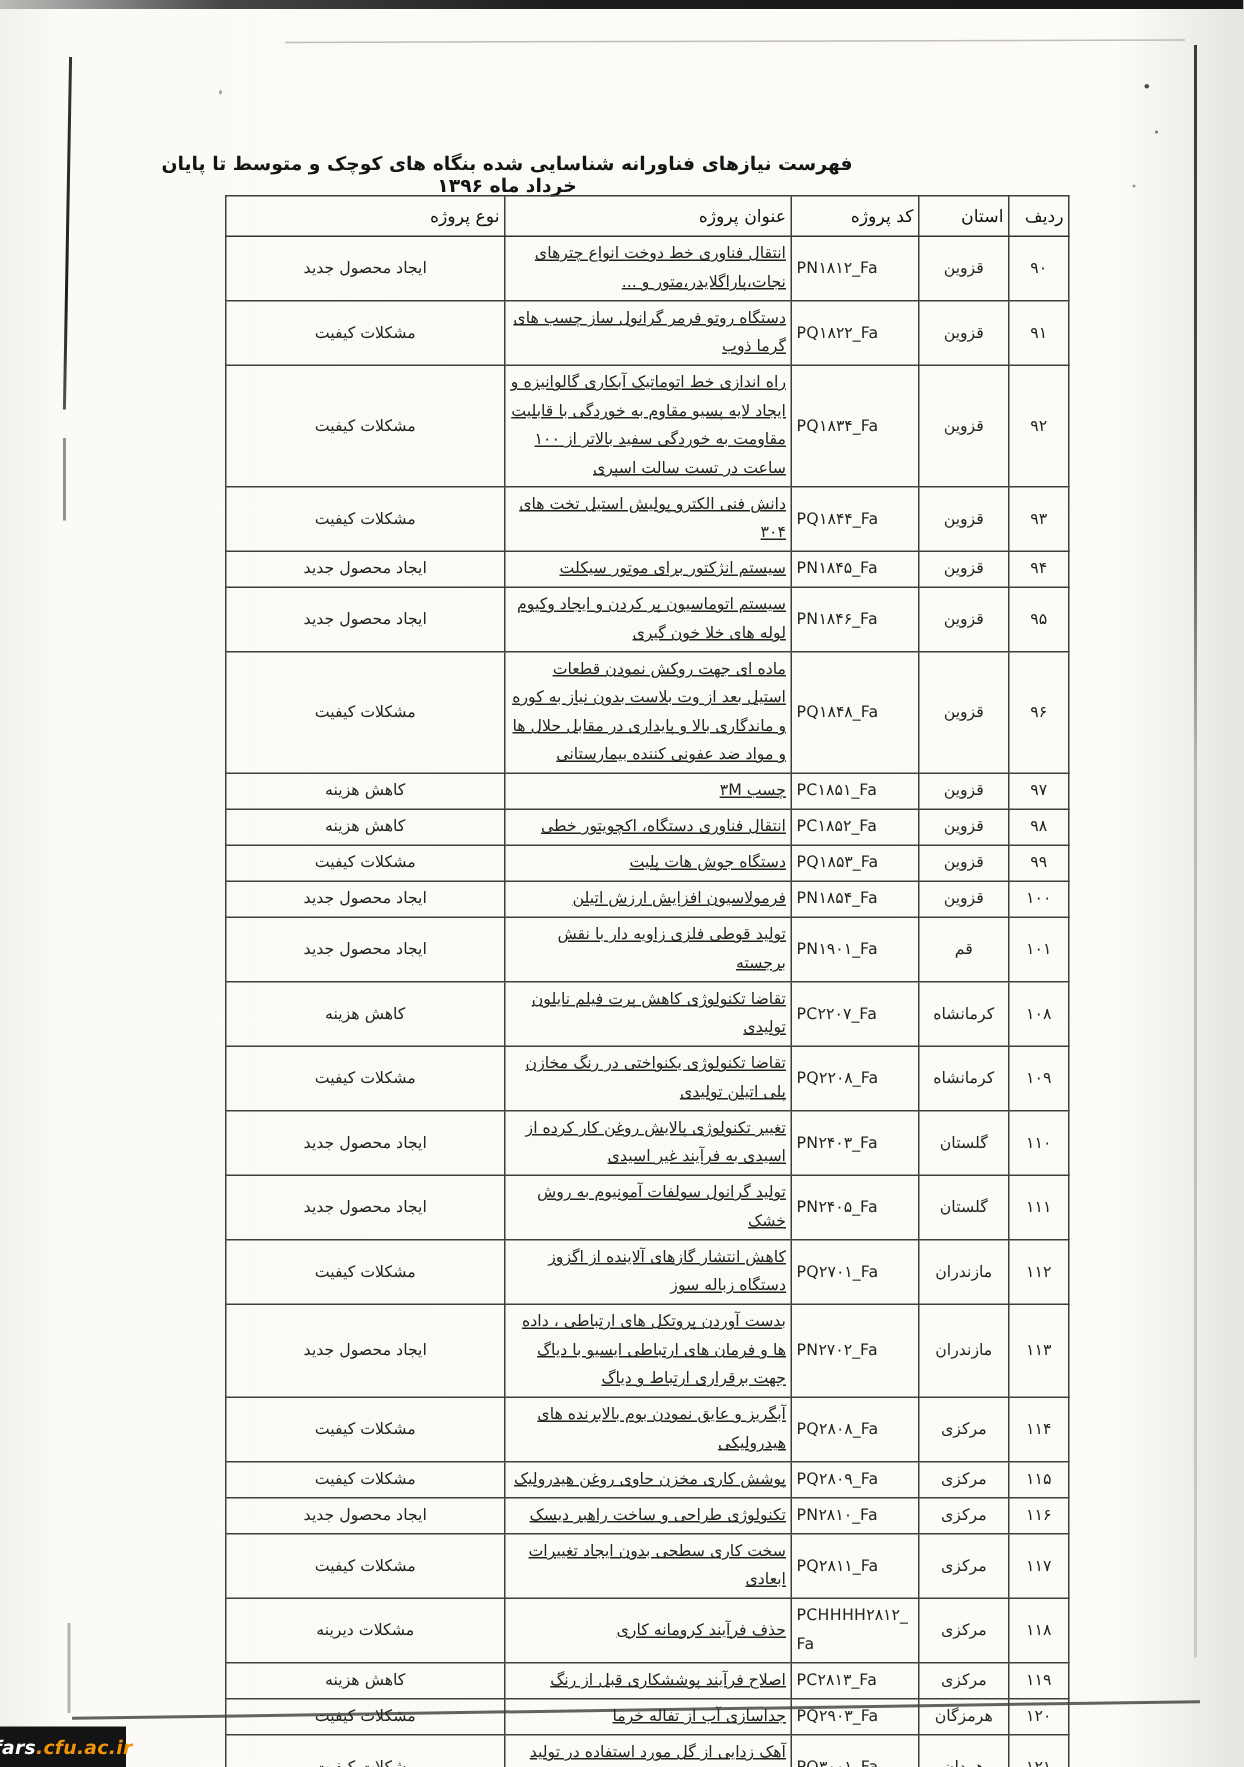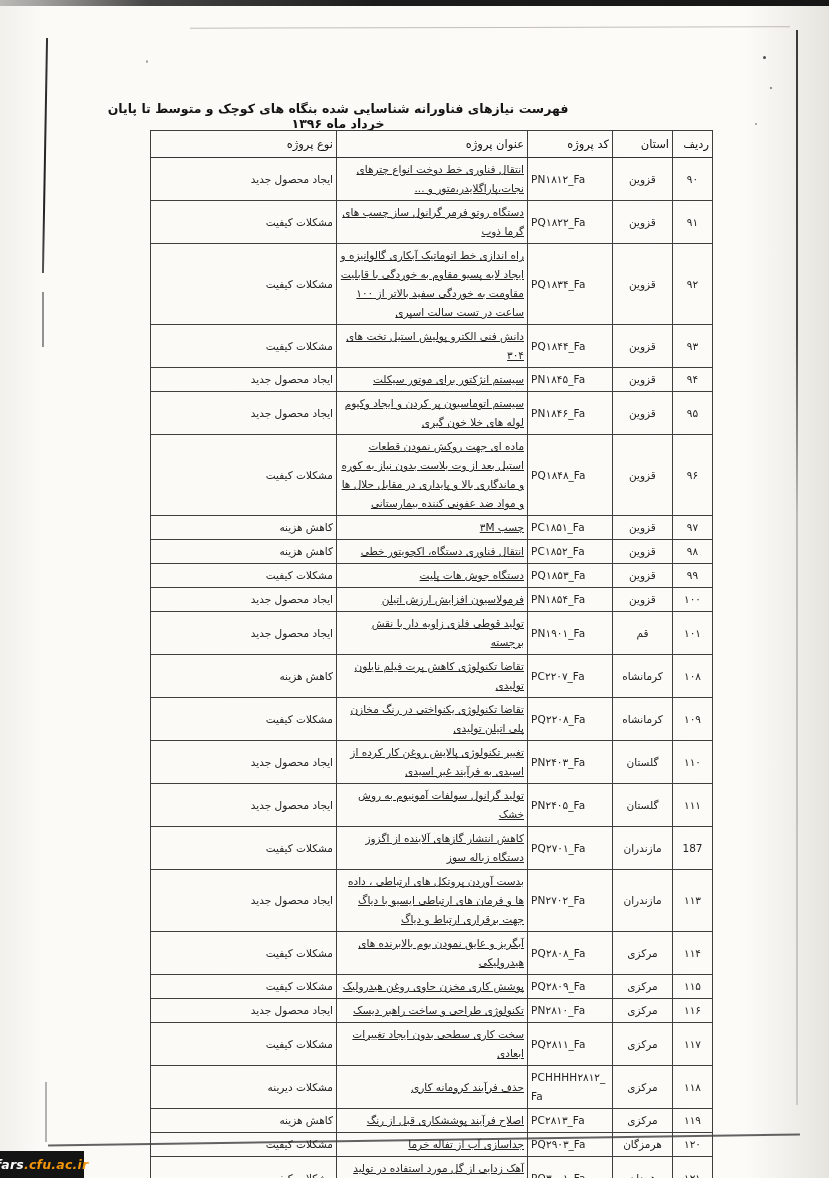--- a/index.html
+++ b/index.html
@@ -58,21 +58,21 @@
     font-size:11.5px;font-weight:normal;text-align:right;color:#121212;
     height:22px;border-bottom:1.5px solid #333;
   }
   td.col-row{text-align:center;font-size:11px;}
   td.col-province{text-align:center;font-size:10.5px;margin-left:40px;}
   td.col-code{
     direction:ltr;text-align:left;padding-left:2px;padding-right:1px;
     font-size:11px;letter-spacing:.2px;word-break:break-all;line-height:17px;color:#1c1c1c;
   }
   td.col-title{text-align:right;text-decoration:underline;}
-  td.col-type{text-align:right;}
+  td.col-type{text-align:center;}
   table.projects tr{min-height:22px;}
   
   .watermark{
     position:absolute;left:0;top:1151px;width:84px;height:27px;
     background:#141414;display:flex;align-items:center;justify-content:center;
     font-style:italic;font-weight:bold;font-size:12.5px;letter-spacing:.2px;
   }
   .watermark .wm-prefix{color:#ffffff;}
   .watermark .wm-suffix{color:#f0940a;}
 </style>
@@ -219,21 +219,21 @@
           <td class="col-type">ایجاد محصول جدید</td>
         </tr>
         <tr>
           <td class="col-row">۱۱۱</td>
           <td class="col-province">گلستان</td>
           <td class="col-code">PN۲۴۰۵_Fa</td>
           <td class="col-title">تولید گرانول سولفات آمونیوم به روش خشک</td>
           <td class="col-type">ایجاد محصول جدید</td>
         </tr>
         <tr>
-          <td class="col-row">187</td>
+          <td class="col-row">۱۱۲</td>
           <td class="col-province">مازندران</td>
           <td class="col-code">PQ۲۷۰۱_Fa</td>
           <td class="col-title">کاهش انتشار گازهای آلاینده از اگزوز دستگاه زباله سوز</td>
           <td class="col-type">مشکلات کیفیت</td>
         </tr>
         <tr>
           <td class="col-row">۱۱۳</td>
           <td class="col-province">مازندران</td>
           <td class="col-code">PN۲۷۰۲_Fa</td>
           <td class="col-title">بدست آوردن پروتکل های ارتباطی ، داده ها و فرمان های ارتباطی ایسیو با دیاگ جهت برقراری ارتباط و دیاگ</td>

